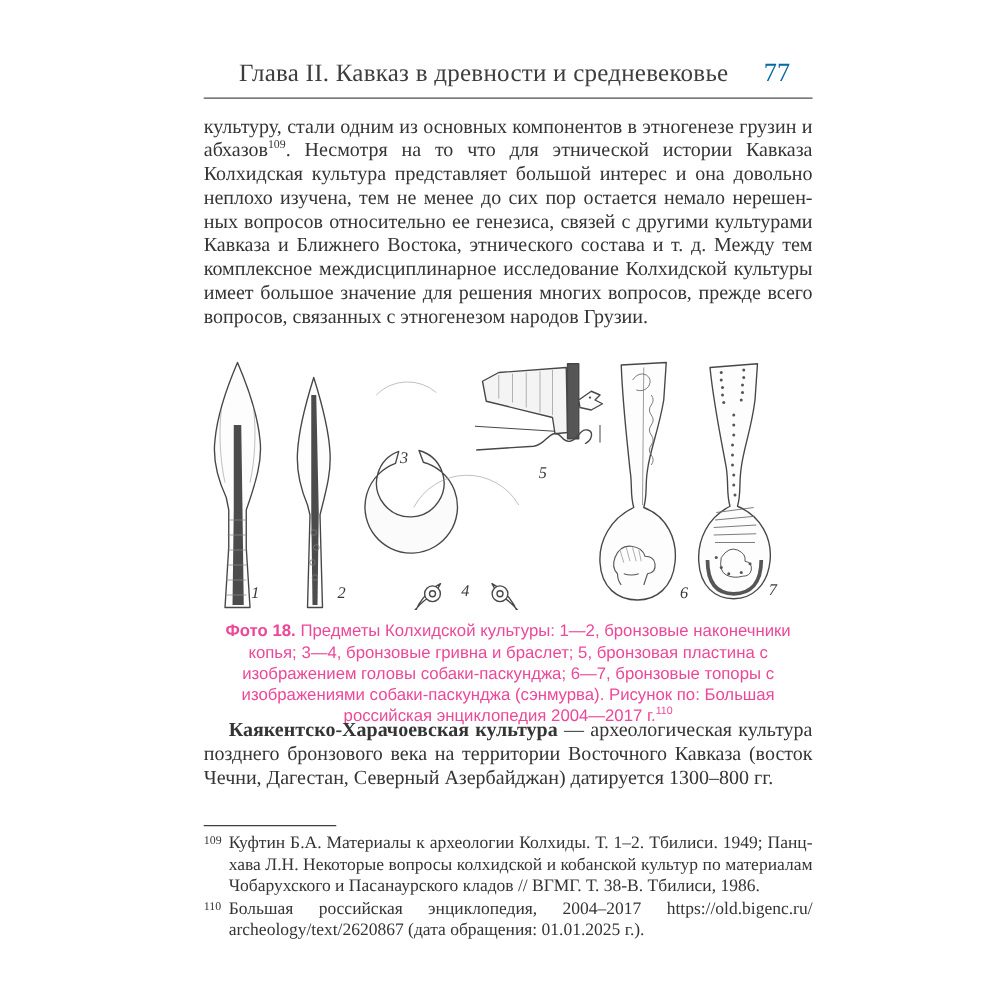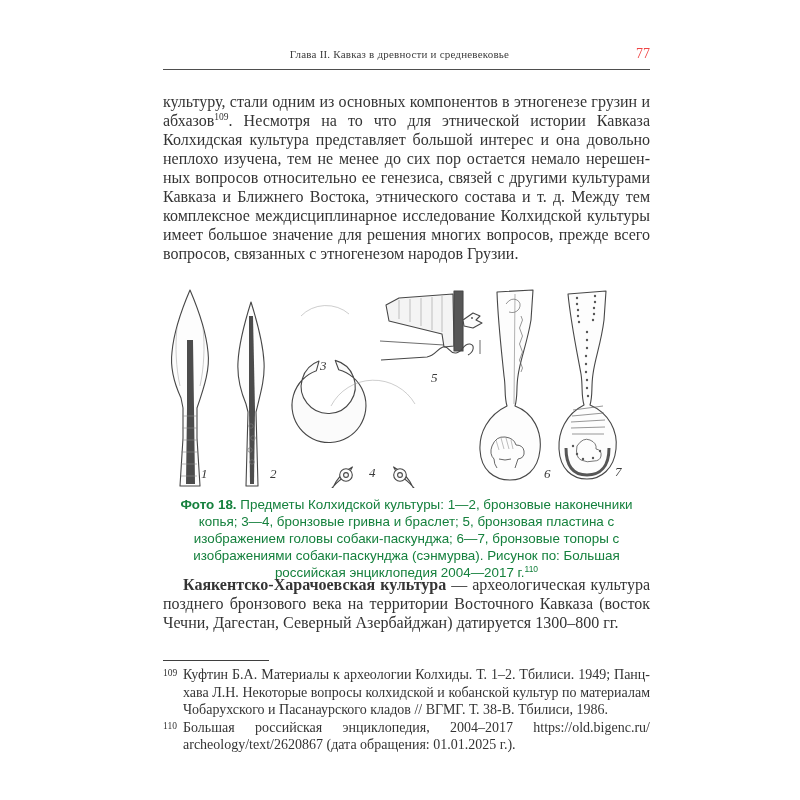--- a/index.html
+++ b/index.html
@@ -2,38 +2,38 @@
 <html><head>
 <meta charset="utf-8">
 <style>
   html,body{margin:0;padding:0;background:#ffffff;}
   .page{position:relative;width:800px;height:800px;background:#ffffff;overflow:hidden;
         font-family:"Liberation Serif",serif;color:#343434;}
   .column{position:absolute;left:163px;width:487px;}
 
   
   .header{top:46px;display:flex;align-items:baseline;border-bottom:1px solid #4e4e4e;padding-bottom:7px;}
-  .chapter{flex:1;text-align:center;font-size:11px;letter-spacing:.2px;color:#3d3d3d;}
-  .pagenum{font-size:14px;color:#ef4444;}
+  .chapter{flex:1;text-align:center;font-size:20px;letter-spacing:.2px;color:#3d3d3d;}
+  .pagenum{font-size:21px;color:#0369a1;margin-right:18px;}
 
   
   p{margin:0;}
   .bodytext{font-size:16px;line-height:19px;text-align:justify;color:#343434;}
   .para1{top:92px;}
   .para2{top:575px;text-indent:20px;}
   .bodytext sup{font-size:9.5px;line-height:0;vertical-align:super;letter-spacing:0;}
 
   
   .figure{top:288px;height:200px;}
   .figure svg{position:absolute;left:0;top:0;}
   .fig-num{position:absolute;font-style:italic;font-size:13px;color:#3a3a3a;}
 
   
   .caption{top:496px;text-align:center;font-family:"Liberation Sans",sans-serif;
-           font-size:13.4px;line-height:17px;color:#15803d;}
+           font-size:13.4px;line-height:17px;color:#ec4899;}
   .caption b{font-weight:bold;}
   .caption sup{font-size:8.5px;line-height:0;vertical-align:super;}
 
   
   .fnsep{top:660px;width:106px;border-top:1.4px solid #3f3f3f;}
   .footnotes{top:666px;font-size:14px;line-height:17.6px;text-align:justify;color:#343434;}
   .footnote{position:relative;padding-left:20px;}
   .fn-num{position:absolute;left:0;top:-1px;font-size:9.5px;}
 </style>
 </head>

